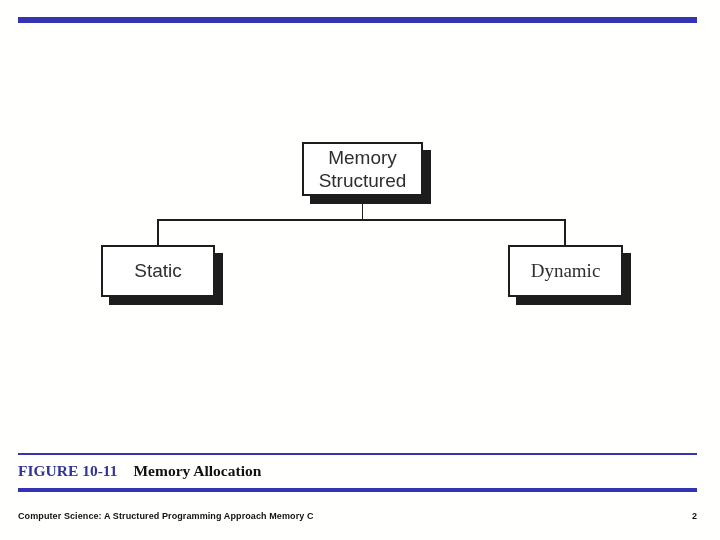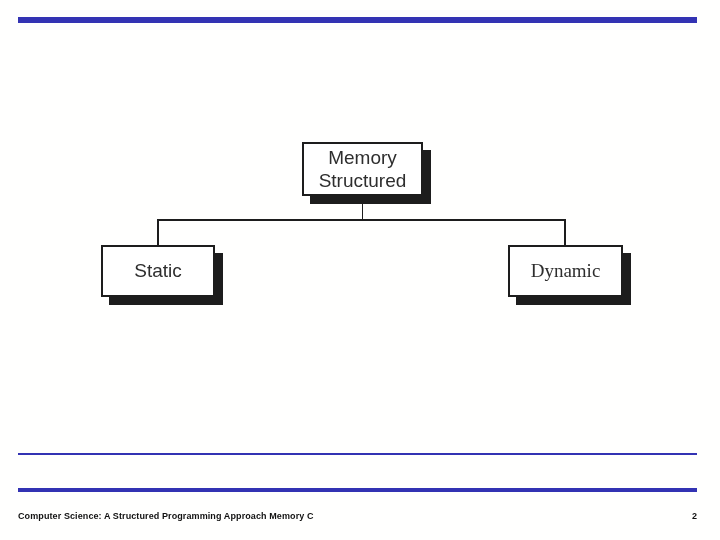--- a/index.html
+++ b/index.html
@@ -90,20 +90,23 @@
 
     <div class="node node-static">
       <span>Static</span>
     </div>
     <div class="node node-dynamic">
       <span>Dynamic</span>
     </div>
   </div>
 
   <div class="cap-line cap-line-top"></div>
+  <div class="caption">
+    <span class="cap-label">FIGURE 10-11</span><span class="cap-title">Memory Allocation</span>
+  </div>
   <div class="cap-line cap-line-bottom"></div>
 
   <div class="footer">
     <span>Computer Science: A Structured Programming Approach Memory C</span>
     <span>2</span>
   </div>
 
 </div>
 
 </body></html>

